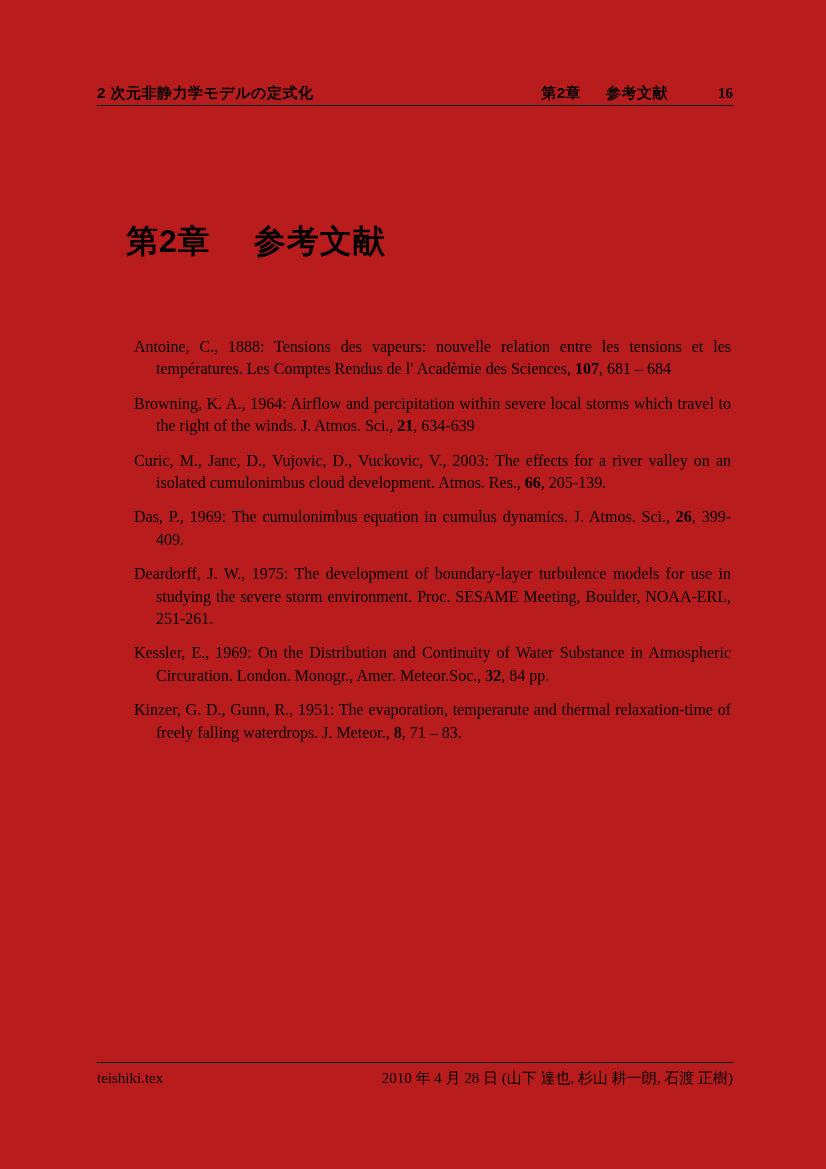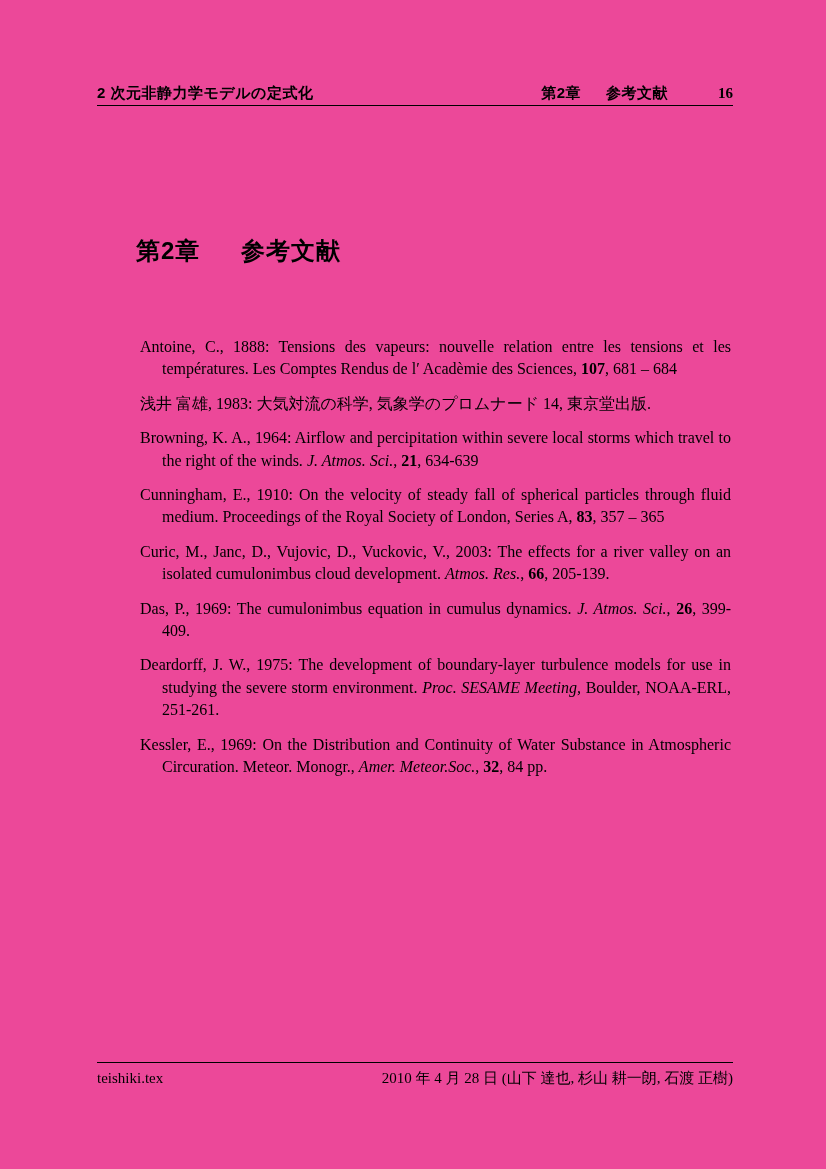--- a/index.html
+++ b/index.html
@@ -1,21 +1,21 @@
 <!DOCTYPE html>
 <html><head>
 <meta charset="utf-8">
 <style>
   html, body { margin: 0; padding: 0; background: #e8e8e8; }
   .page {
     position: relative;
     width: 826px;
     height: 1169px;
     margin: 0 auto;
-    background: #ec4899;
+    background: #b91c1c;
     color: #000000;
     font-family: "Liberation Serif", serif;
     overflow: hidden;
   }
   
   .running-header {
     position: absolute;
     left: 97px;
     top: 84px;
     width: 636px;
@@ -48,47 +48,47 @@
     top: 105px;
     width: 636px;
     height: 0;
     border-top: 1.5px solid #000000;
   }
   
   .chapter-heading {
     position: absolute;
     left: 122px;
     top: 219px;
-    margin: 14px;
+    margin: 4px;
     font-family: "Liberation Sans", sans-serif;
     font-weight: bold;
-    font-size: 24px;
+    font-size: 32px;
     line-height: 36px;
     letter-spacing: 1px;
     white-space: nowrap;
     text-align: right;
   }
   .chapter-heading .title-part2 { margin-left: 33px; }
   
   .ref-list {
     position: absolute;
     left: 130px;
     top: 336px;
     width: 601px;
     font-size: 16px;
   }
   .ref {
-    margin: 0 0 12px 10px;
+    margin: 0 0 12px 4px;
     padding-left: 22px;
     text-indent: -22px;
     text-align: justify;
     line-height: 22.4px;
   }
   .ref .bold { font-weight: bold; }
-  .ref .italic { font-style: italic; }
+  .ref .italic { }
   
   .footer-rule {
     position: absolute;
     left: 97px;
     top: 1062px;
     width: 636px;
     height: 0;
     border-top: 1.5px solid #000000;
   }
   .running-footer {
@@ -119,27 +119,26 @@
   </div>
   <div class="header-rule"></div>
 
   <h1 class="chapter-heading">
     <span class="title-part1">第2章</span>
     <span class="title-part2">参考文献</span>
   </h1>
 
   <div class="ref-list" id="ref-list">
       <p class="ref"><span>Antoine, C., 1888: Tensions des vapeurs: nouvelle relation entre les tensions et les températures. Les Comptes Rendus de l′ Acadèmie des Sciences, </span><span class="bold">107</span><span>, 681 – 684</span></p>
-      <p class="ref"><span>浅井 富雄, 1983: 大気対流の科学, 気象学のプロムナード 14, 東京堂出版.</span></p>
       <p class="ref"><span>Browning, K. A., 1964: Airflow and percipitation within severe local storms which travel to the right of the winds. </span><span class="italic">J. Atmos. Sci.</span><span>, </span><span class="bold">21</span><span>, 634-639</span></p>
-      <p class="ref"><span>Cunningham, E., 1910: On the velocity of steady fall of spherical particles through fluid medium. Proceedings of the Royal Society of London, Series A, </span><span class="bold">83</span><span>, 357 – 365</span></p>
       <p class="ref"><span>Curic, M., Janc, D., Vujovic, D., Vuckovic, V., 2003: The effects for a river valley on an isolated cumulonimbus cloud development. </span><span class="italic">Atmos. Res.</span><span>, </span><span class="bold">66</span><span>, 205-139.</span></p>
       <p class="ref"><span>Das, P., 1969: The cumulonimbus equation in cumulus dynamics. </span><span class="italic">J. Atmos. Sci.</span><span>, </span><span class="bold">26</span><span>, 399-409.</span></p>
       <p class="ref"><span>Deardorff, J. W., 1975: The development of boundary-layer turbulence models for use in studying the severe storm environment. </span><span class="italic">Proc. SESAME Meeting,</span><span> Boulder, NOAA-ERL, 251-261.</span></p>
-      <p class="ref"><span>Kessler, E., 1969: On the Distribution and Continuity of Water Substance in Atmospheric Circuration. Meteor. Monogr., </span><span class="italic">Amer. Meteor.Soc.</span><span>, </span><span class="bold">32</span><span>, 84 pp.</span></p>
+      <p class="ref"><span>Kessler, E., 1969: On the Distribution and Continuity of Water Substance in Atmospheric Circuration. London. Monogr., </span><span class="italic">Amer. Meteor.Soc.</span><span>, </span><span class="bold">32</span><span>, 84 pp.</span></p>
+      <p class="ref"><span>Kinzer, G. D., Gunn, R., 1951: The evaporation, temperarute and thermal relaxation-time of freely falling waterdrops. </span><span class="italic">J. Meteor.</span><span>, </span><span class="bold">8</span><span>, 71 – 83.</span></p>
     </div>
 
   <div class="footer-rule"></div>
   <div class="running-footer">
     <span>teishiki.tex</span>
     <span>2010 年 4 月 28 日 (山下 達也, 杉山 耕一朗, 石渡 正樹)</span>
   </div>
 
 </div>
 

